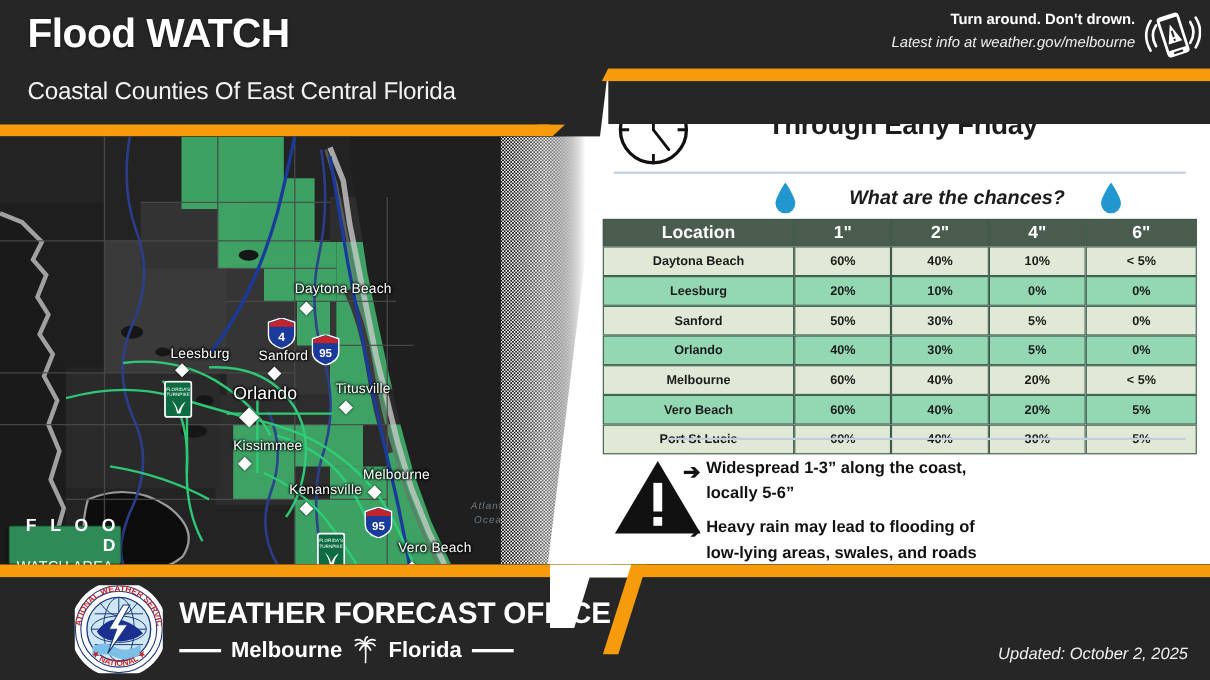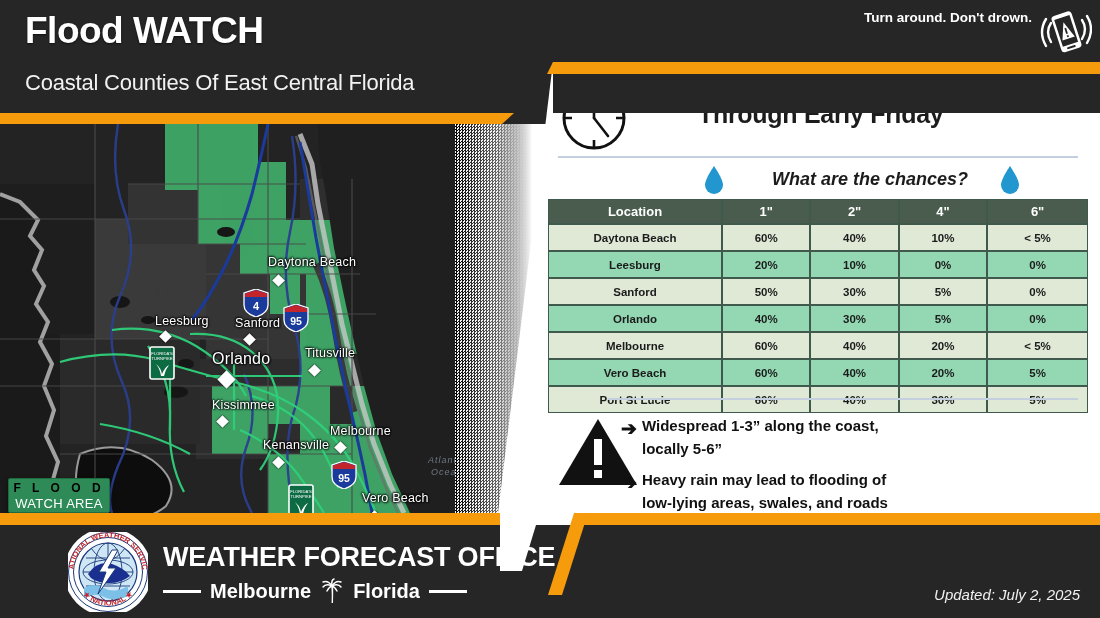--- a/index.html
+++ b/index.html
@@ -100,21 +100,21 @@
   .shield{ position:absolute; width:26px; height:28px; }
   .tpk{ position:absolute; width:26px; height:34px; }
 
   
   #legend{
     position:absolute; left:8px; top:478px; width:102px; height:35px; z-index:5;
     background:#2e8b57; border:1px solid #1f6b41; border-radius:2px;
     box-shadow:0 2px 4px rgba(0,0,0,.5);
     display:flex; flex-direction:column; align-items:center; justify-content:center;
   }
-  #legend-l1{ color:#000000; font-size:12px; font-weight:bold; letter-spacing:4px; }
+  #legend-l1{ color:#ffffff; font-size:16px; font-weight:bold; letter-spacing:4px;text-align:right; }
   #legend-l2{ color:#fff; font-size:13px; letter-spacing:.3px; margin-top:1px; }
 
   
   #panel{
     position:absolute; left:498px; top:62px; width:602px; height:451px;
     background:#ffffff; z-index:4;
     clip-path: polygon(55px 0, 602px 0, 602px 451px, 0 451px);
   }
   #clock-icon{ position:absolute; left:62px; top:22px; width:68px; height:68px; }
   #through-title{
@@ -134,21 +134,21 @@
   #rain-table{
     position:absolute; left:50px; top:137px; width:540px;
     border-collapse:separate; border-spacing:0;
     font-size:11.5px;
   }
   #rain-table th, #rain-table td{
     border:1px solid #3f5a4d; padding:0; height:27px; text-align:center;
     color:#1b1b1b; font-weight:bold;
   }
   #rain-table thead th{
-    background:#4a5c4e; color:#ffffff; font-size:13px; height:25px;
+    background:#4a5c4e; color:#ffffff; font-size:16px; height:25px;
   }
   #rain-table th:first-child, #rain-table td:first-child{ width:174px; }
   #rain-table td{ font-weight:bold; }
   tr.rowA td{ background:#dfe9d6; }
   tr.rowB td{ background:#93d8b3; }
   td.loc{ font-size:11.5px; }
 
   
   #warn-icon{ position:absolute; left:60px; top:355px; width:80px; height:70px; }
   .bullet{
@@ -443,20 +443,21 @@
   <div class="bullet" style="top:352px;">Widespread 1-3” along the coast,<br>locally 5-6”</div>
 
   <div class="arrow" style="top:409px;">➔</div>
   <div class="bullet" style="top:406px;">Heavy rain may lead to flooding of<br>low-lying areas, swales, and roads</div>
 </div>
 
 <div id="header">
   <div id="header-sub">Coastal Counties Of East Central Florida</div>
   <div id="header-title">Flood WATCH</div>
   <div id="tagline1">Turn around. Don't drown.</div>
+  <div id="tagline2">Latest info at weather.gov/melbourne</div>
   <svg id="phone-alert-icon" viewBox="0 0 52 48">
     <g transform="rotate(-18 26 24)">
       <rect x="16" y="5" width="21" height="38" rx="3.5" fill="#fff"></rect>
       <rect x="18.5" y="9" width="16" height="28" fill="#262626"></rect>
       <path d="M26.5 14 L33 31 L20 31 Z" fill="#fff"></path>
       <rect x="25.6" y="20" width="1.8" height="6" fill="#262626"></rect>
       <rect x="25.6" y="27.5" width="1.8" height="2" fill="#262626"></rect>
       <rect x="22" y="39" width="9" height="2" rx="1" fill="#262626"></rect>
     </g>
     <g fill="none" stroke="#fff" stroke-width="2.4" stroke-linecap="round">
@@ -520,13 +521,13 @@
       <path d="M12 8 q4 -6 9 -4"></path>
       <path d="M12 8 q-1 -6 2 -7"></path>
       <path d="M12 8 q-3 1 -5 5"></path>
       <path d="M12 8 q3 1 5 5"></path>
     </g>
     <circle cx="12" cy="8" r="1.4" fill="#fff"></circle>
   </svg>
   <span id="wfo-state">Florida</span>
   <div class="dash"></div>
 </div>
-<div id="updated">Updated: July 2, 2025</div>
+<div id="updated">Updated: October 2, 2025</div>
 
 </body></html>

